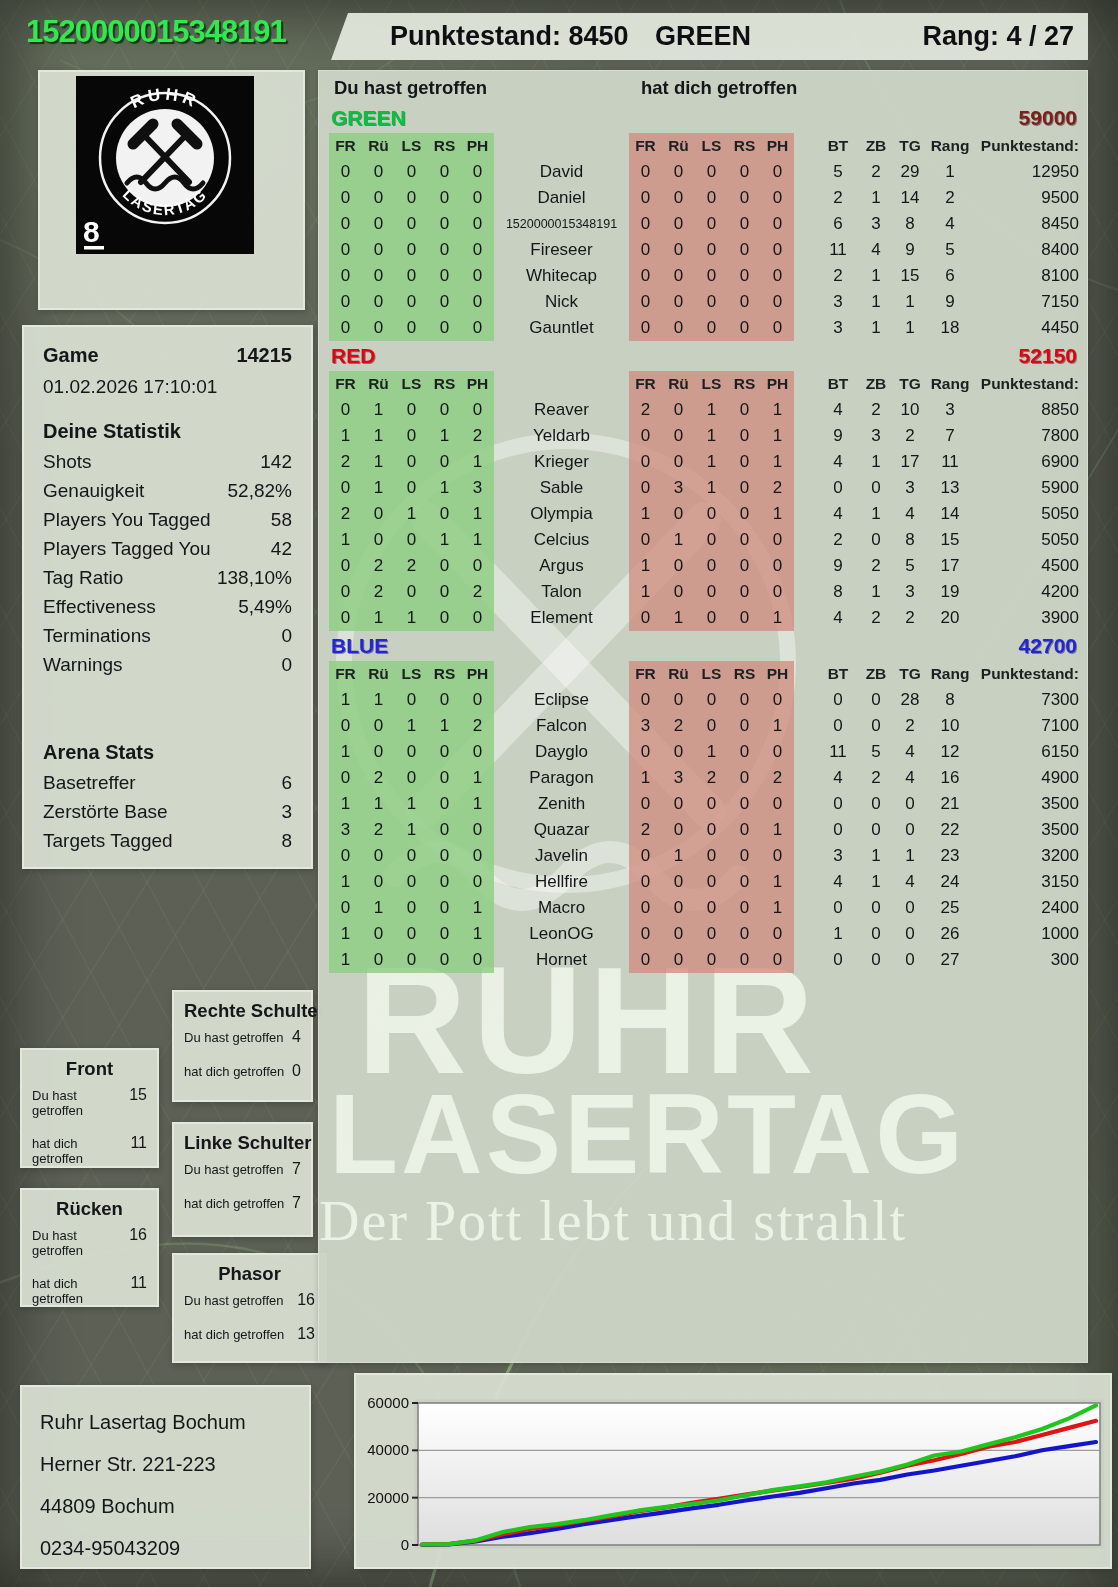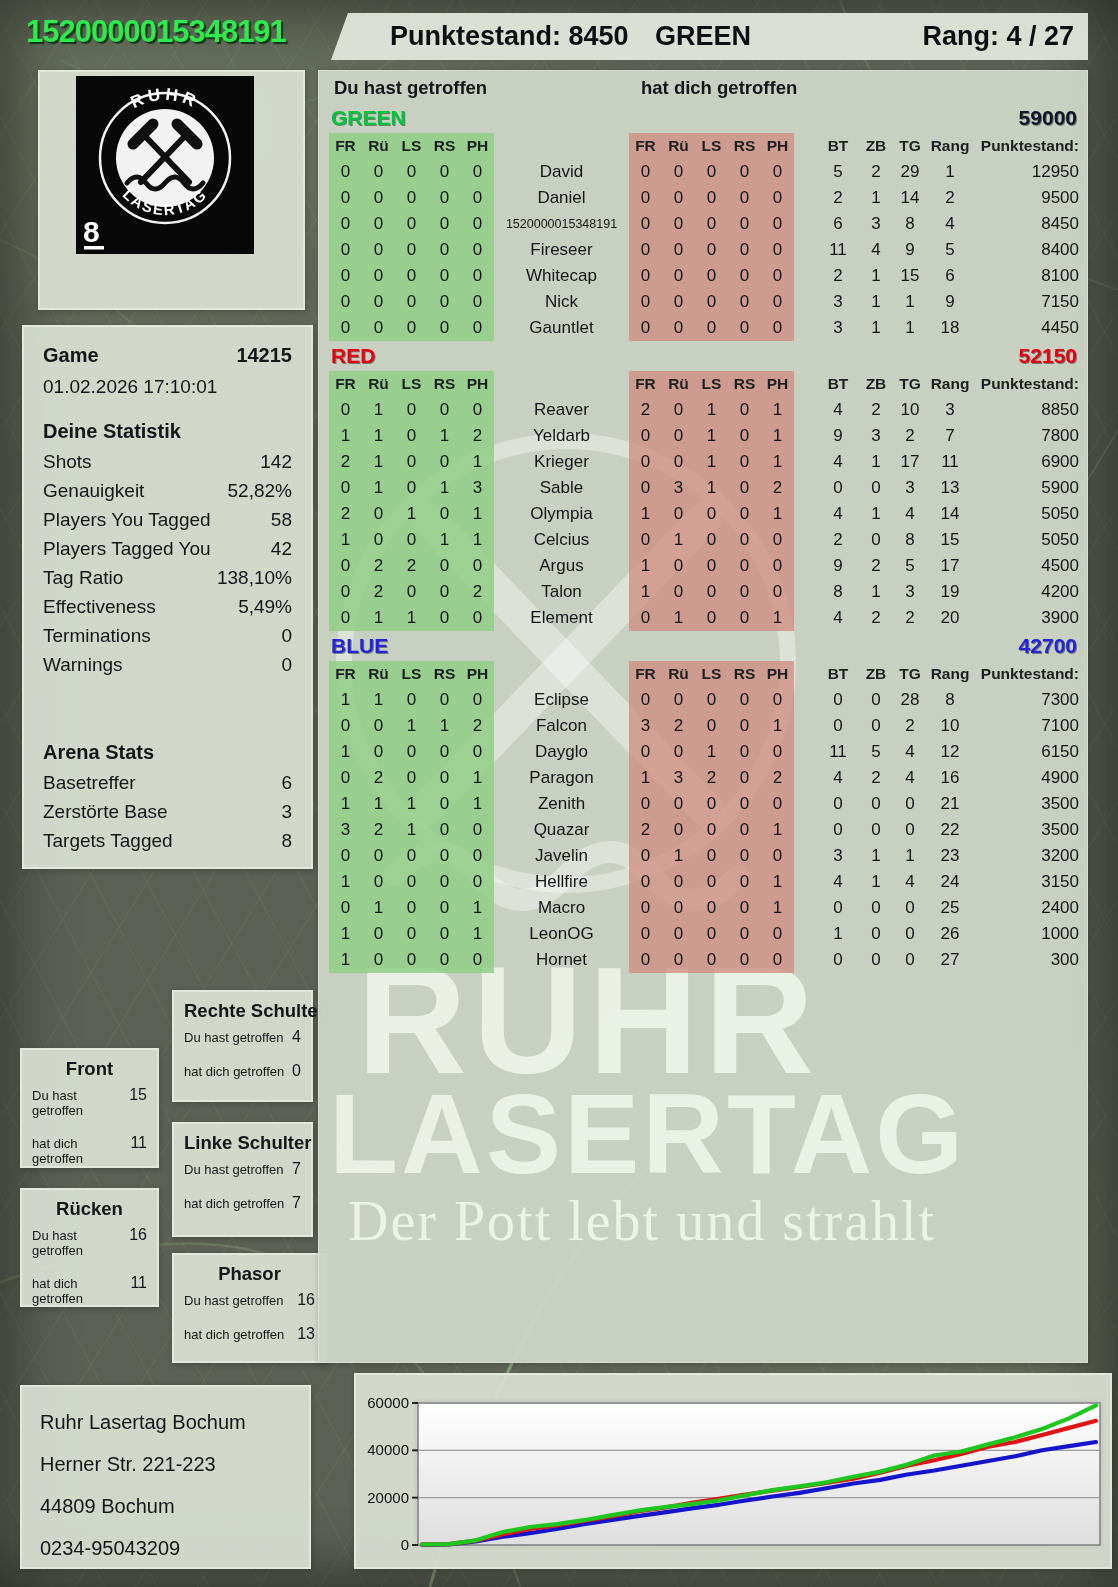--- a/index.html
+++ b/index.html
@@ -60,21 +60,21 @@
 #address-panel { left:20px; top:1385px; width:291px; height:184px; padding:14px 18px; }
 .addr-line { font-size:20px; line-height:42px; }
 
 
 #main-panel { left:318px; top:70px; width:770px; height:1293px; border:1px solid rgba(240,245,235,0.4);
   background:rgba(203,212,197,0.97); }
 .wm { position:absolute; z-index:0; color:rgba(243,250,238,0.78); font-weight:bold; white-space:nowrap; }
 #wm-logo { position:absolute; z-index:0; left:-15px; top:330px; }
 #wm-ruhr { left:38px; top:862px; font-size:152px; letter-spacing:6px; }
 #wm-lasertag { left:10px; top:998px; font-size:113px; letter-spacing:3px; }
-#wm-slogan { left:29px; top:1118px; font-size:56px; font-weight:normal; letter-spacing:2px;
+#wm-slogan { left:0; top:1118px; font-size:56px; font-weight:normal; letter-spacing:2px;
   font-family:"Liberation Serif", serif; color:rgba(243,250,238,0.82); }
 #tables { position:absolute; z-index:1; inset:0; padding:6px 10px 0 10px; }
 #labels-row { position:relative; height:26px; }
 #labels-row span { position:absolute; top:0; font-size:18.5px; font-weight:bold; }
 #you-label { left:5px; } #them-label { left:312px; }
 .team-head { display:flex; justify-content:space-between; align-items:center; height:30px; }
 .team-head .tname { font-size:21px; font-weight:bold; margin-left:2px; text-shadow:1px 1px 0 rgba(10,20,10,0.45); }
 .team-head .ttotal { font-size:21px; font-weight:bold; text-shadow:1px 1px 0 rgba(10,20,10,0.45); }
 .grid { display:grid; grid-template-columns:33px 33px 33px 33px 33px 135px 33px 33px 33px 33px 33px 25px 38px 38px 30px 50px 104px; }
 .cell { height:26px; line-height:26px; font-size:17px; text-align:center; white-space:nowrap; }
@@ -273,21 +273,21 @@
   <div class="wm" id="wm-slogan">Der Pott lebt und strahlt</div>
   <div id="tables">
     <div id="labels-row">
       <span id="you-label">Du hast getroffen</span>
       <span id="them-label">hat dich getroffen</span>
     </div>
     <div id="teams">
           <div class="team-section">
             <div class="team-head">
               <span class="tname" style="color: rgb(0, 195, 62);">GREEN</span>
-              <span class="ttotal" style="color: #0f172a;">59000</span>
+              <span class="ttotal" style="color: #7f1d1d;">59000</span>
             </div>
             <div class="grid">
               <div class="cell hdr you-bg">FR</div>
               <div class="cell hdr you-bg">Rü</div>
               <div class="cell hdr you-bg">LS</div>
               <div class="cell hdr you-bg">RS</div>
               <div class="cell hdr you-bg">PH</div>
               <div class="cell"></div>
               <div class="cell hdr them-bg">FR</div>
               <div class="cell hdr them-bg">Rü</div>

